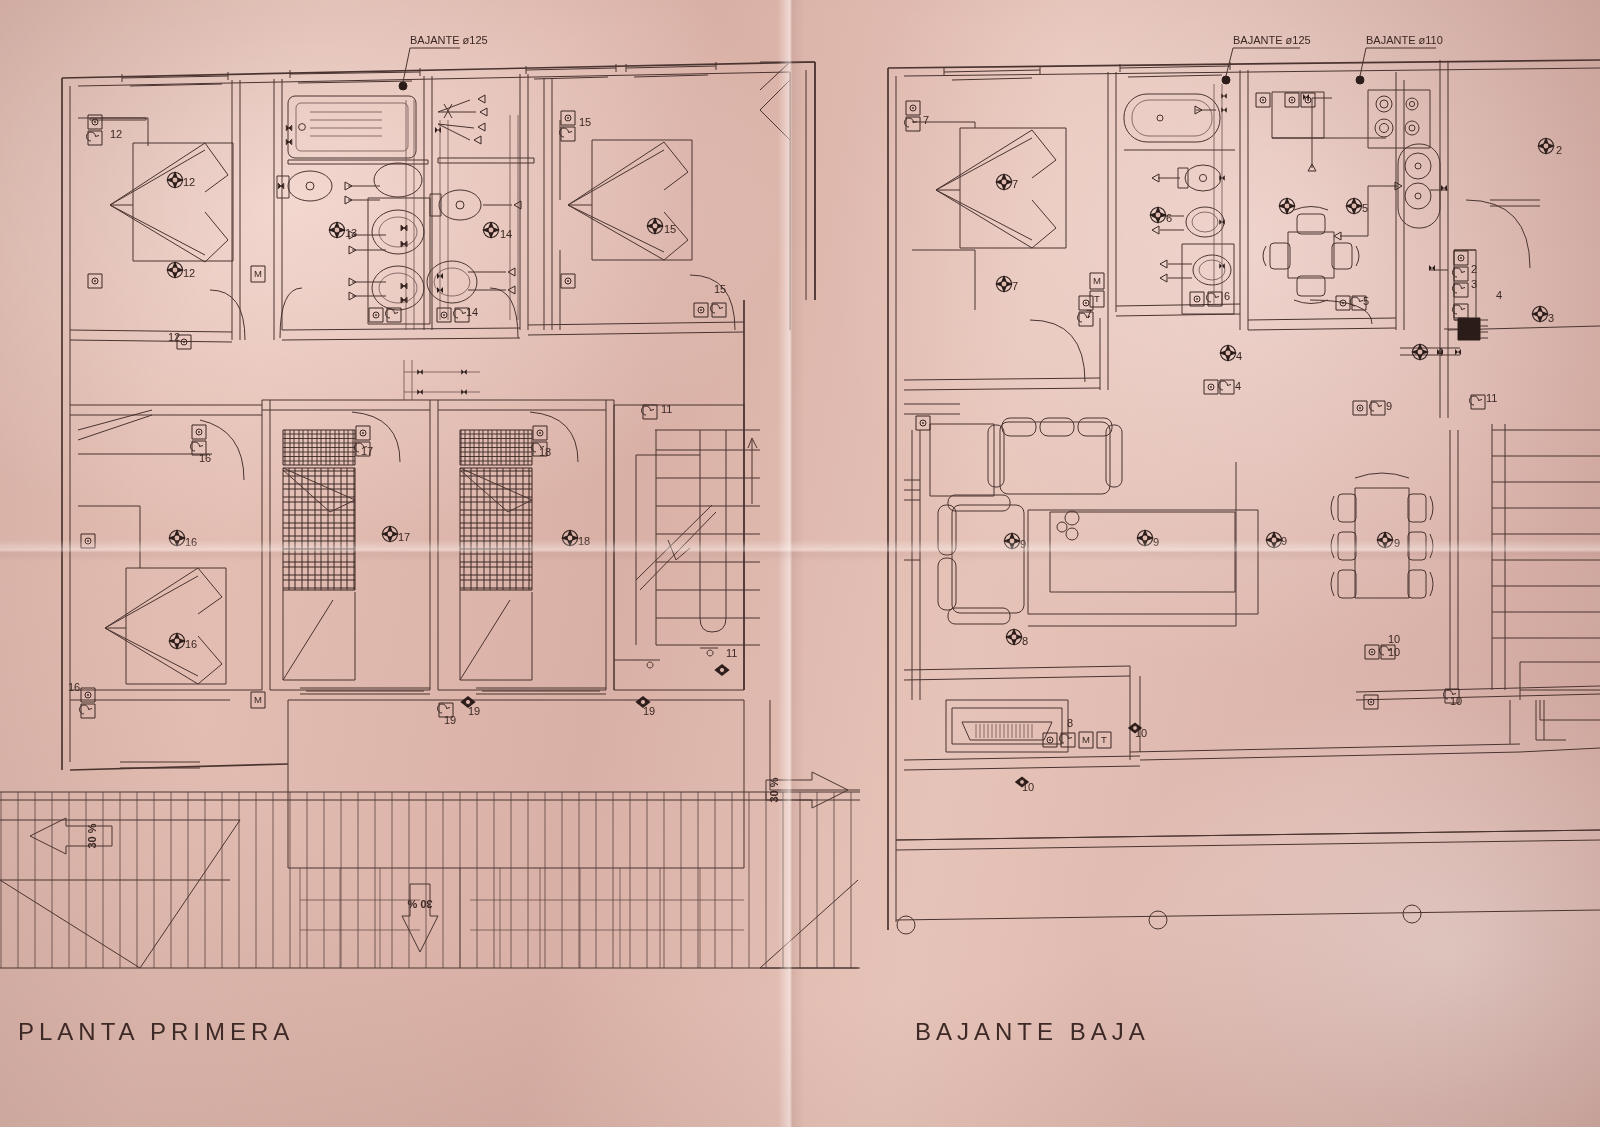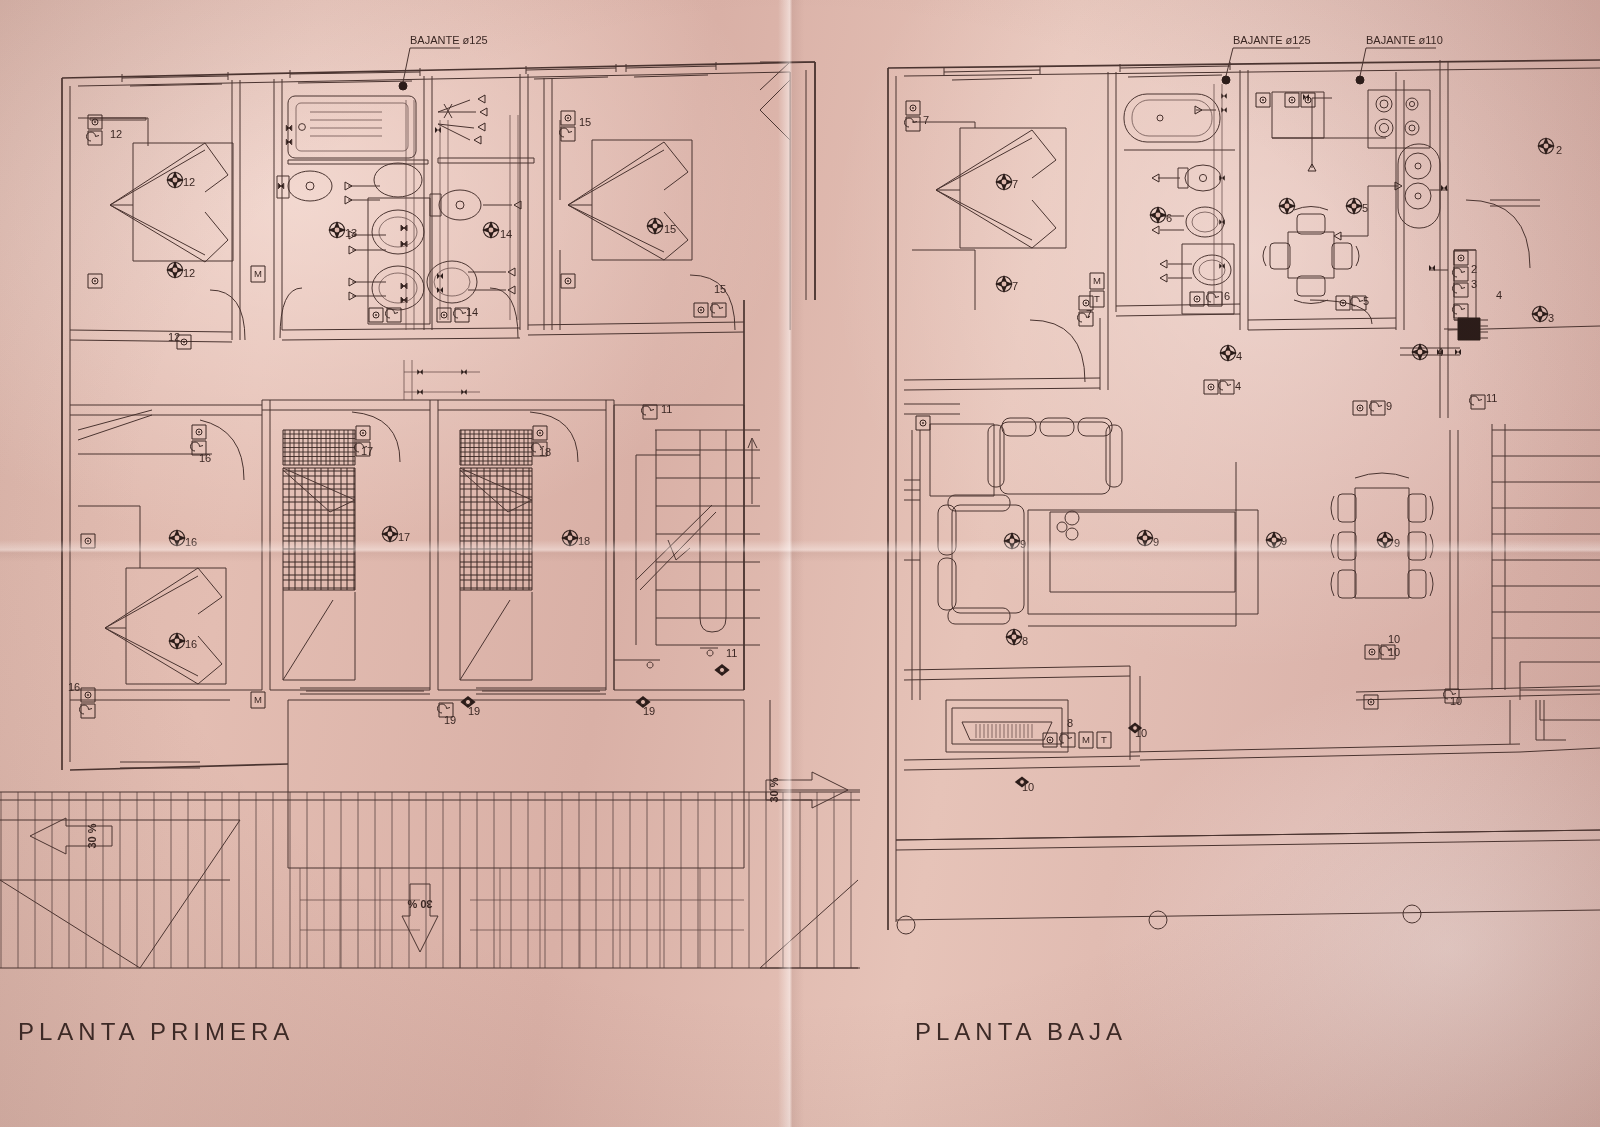--- a/index.html
+++ b/index.html
@@ -925,14 +925,14 @@
         <text class="txt" x="778" y="790" font-size="15" font-weight="bold" text-anchor="middle" transform="rotate(-90 778 790)">30 %</text>
         <text class="txt" x="420" y="900" font-size="15" font-weight="bold" text-anchor="middle" transform="rotate(180 420 900)">30 %</text>
       </g>
   </svg>
 
   <div class="crease vert" style="left:778px"></div>
   <div class="crease horz" style="top:540px"></div>
   <div class="vignette"></div>
 
   <div class="title" id="title-0" style="left: 18px; top: 1018px;">PLANTA PRIMERA</div>
-  <div class="title" id="title-1" style="left: 915px; top: 1018px;">PLANTA BAJA</div>
+  <div class="title" id="title-1" style="left: 915px; top: 1018px;">BAJANTE BAJA</div>
 </div>
 
 </body></html>

